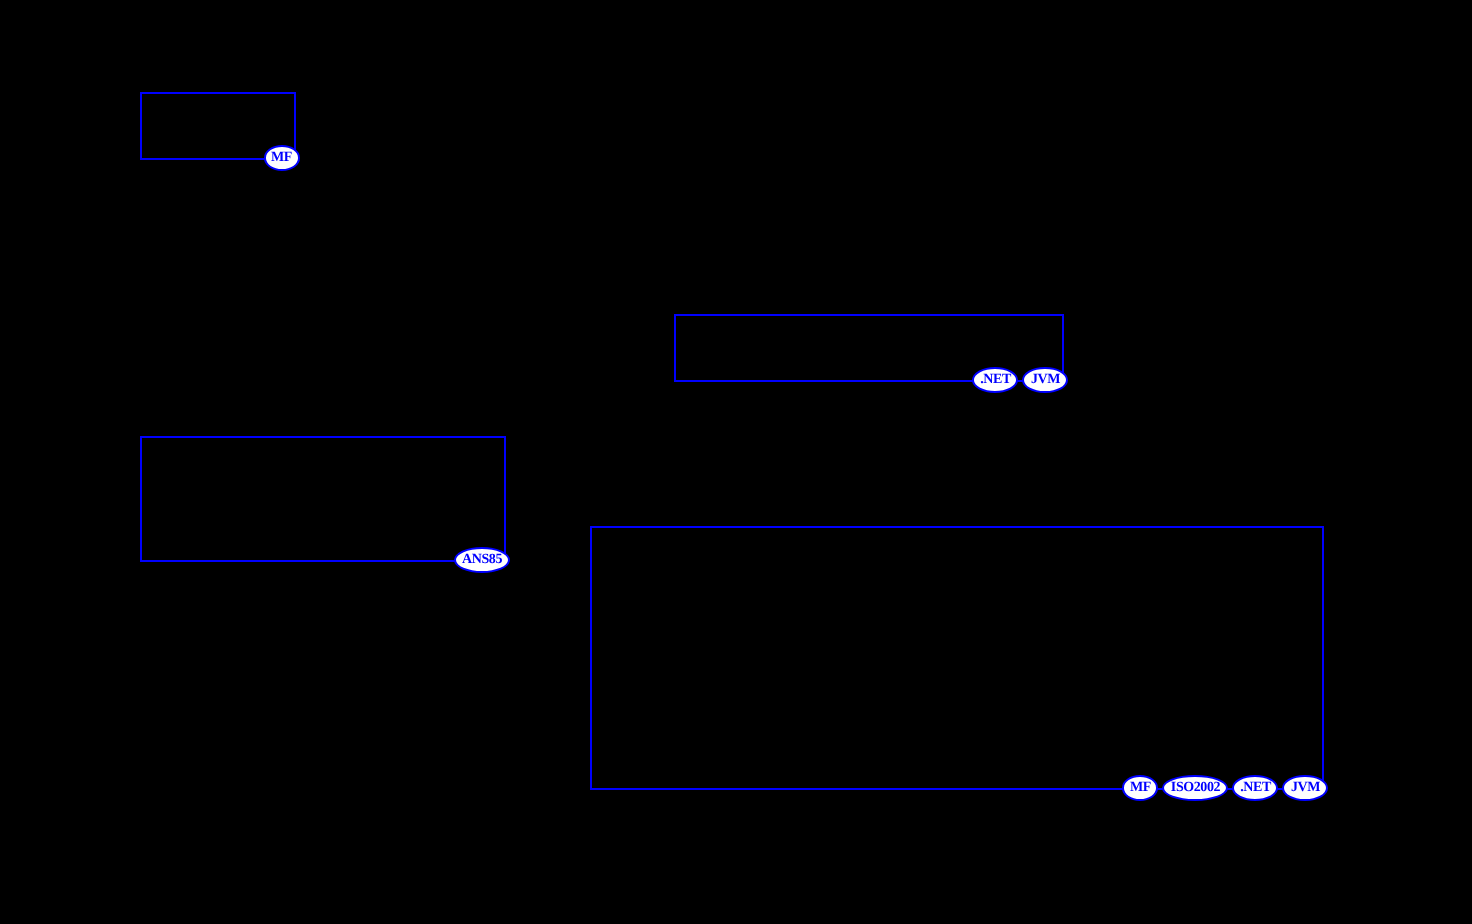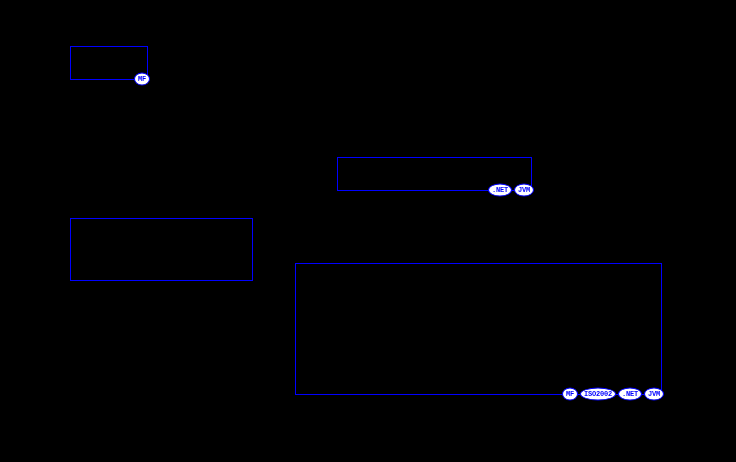--- a/index.html
+++ b/index.html
@@ -6,21 +6,21 @@
     margin: 0;
     padding: 0;
     background: #000000;
   }
   .stage {
     position: relative;
     width: 736px;
     height: 440px;
     background: var(--bg, #000000);
     overflow: hidden;
-    font-family: Liberation Mono, monospace;
+    font-family: Liberation Serif, serif;
   }
   .box {
     position: absolute;
     box-sizing: border-box;
     border: 1px solid var(--line, #0000ff);
     background: transparent;
   }
   .badge-row {
     position: absolute;
     display: flex;
@@ -50,20 +50,23 @@
     <div class="box" style="left: 70px; top: 46px; width: 78px; height: 34px;"></div>
     <div class="badge-row" style="left: 70px; top: 79px; width: 80px;">
       <span class="badge">MF</span>
     </div>
     <div class="box" style="left: 337px; top: 157px; width: 195px; height: 34px;"></div>
     <div class="badge-row" style="left: 337px; top: 190px; width: 197px;">
       <span class="badge">.NET</span>
       <span class="badge">JVM</span>
     </div>
     <div class="box" style="left: 70px; top: 218px; width: 183px; height: 63px;"></div>
+    <div class="badge-row" style="left: 70px; top: 280px; width: 185px;">
+      <span class="badge">ANS85</span>
+    </div>
     <div class="box" style="left: 295px; top: 263px; width: 367px; height: 132px;"></div>
     <div class="badge-row" style="left: 295px; top: 394px; width: 369px;">
       <span class="badge">MF</span>
       <span class="badge">ISO2002</span>
       <span class="badge">.NET</span>
       <span class="badge">JVM</span>
     </div>
   </div>
 
 </body></html>

